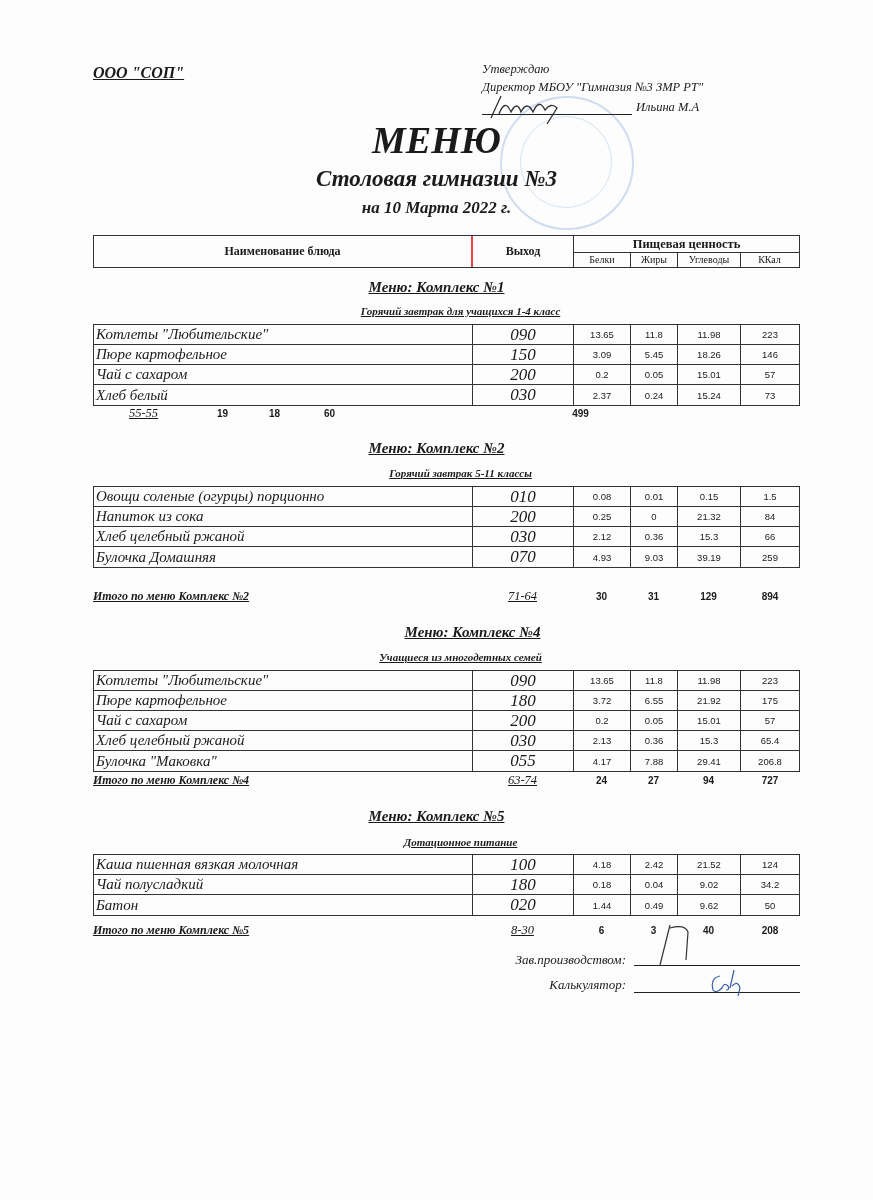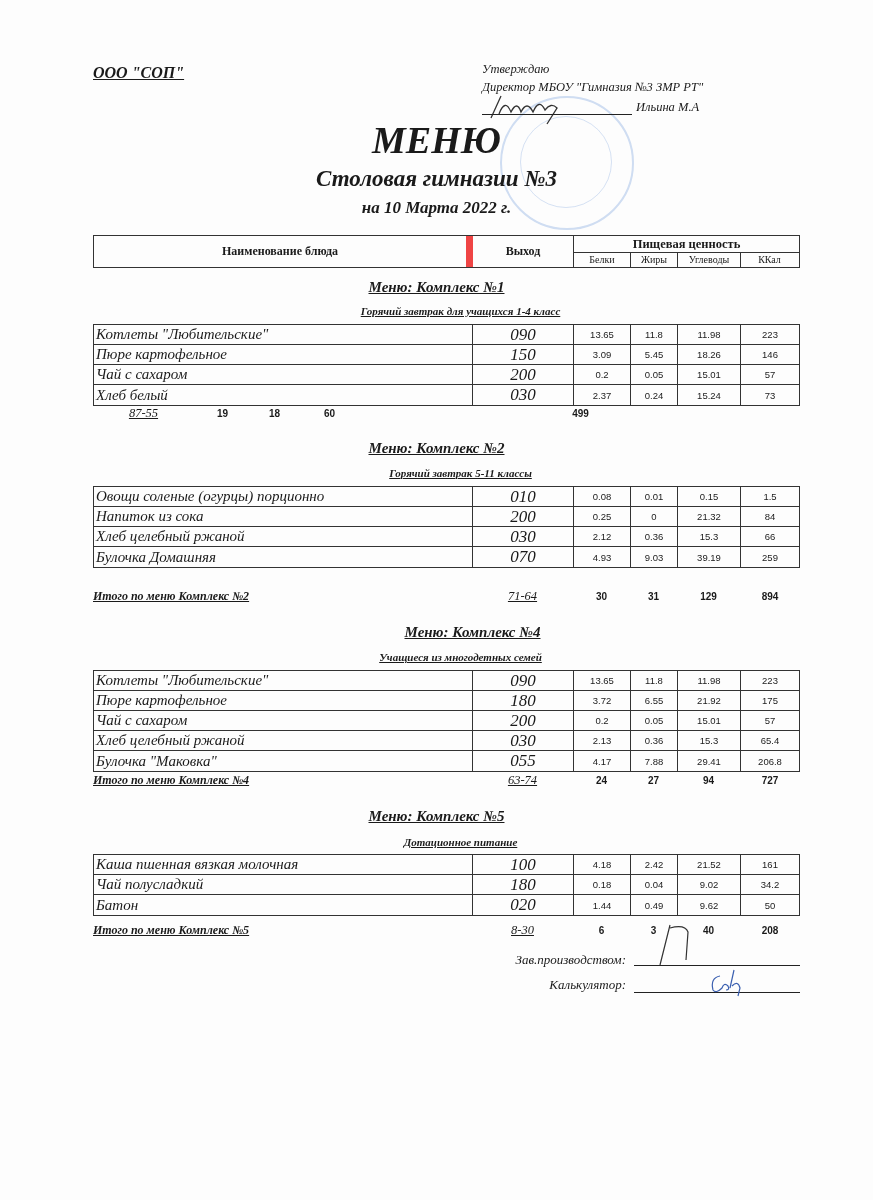--- a/index.html
+++ b/index.html
@@ -52,21 +52,21 @@
     left: 0; width: 873px; text-align: center;
     top: 198px; font-size: 17px; font-weight: bold; font-style: italic;
   }
   
   .hdr {
     left: 93px; top: 235px; width: 707px; height: 33px;
     border: 1.5px solid #333; box-sizing: border-box;
   }
   .hdr .c-name {
     position: absolute; left: 0; top: 0; width: 379px; height: 100%;
-    border-right: 7px solid #ef4444; box-sizing: border-box;
+    border-right: 2px solid #ef4444; box-sizing: border-box;
     display: flex; align-items: center; justify-content: center;
     font-weight: bold; font-size: 12px;
   }
   .hdr .c-out {
     position: absolute; left: 379px; top: 0; width: 101px; height: 100%;
     border-right: 1px solid #333; box-sizing: border-box;
     display: flex; align-items: center; justify-content: center;
     font-weight: bold; font-size: 12px;
   }
   .hdr .c-nut {
@@ -196,21 +196,21 @@
       <div class="row">
         <div class="cell name">Хлеб белый</div>
         <div class="cell out">030</div>
         <div class="cell b">2.37</div>
         <div class="cell f">0.24</div>
         <div class="cell u">15.24</div>
         <div class="cell k">73</div>
       </div>
     </div>
     <div class="abs total" style="top: 404px;">
-      <div class="t-out">87-55</div>
+      <div class="t-out">55-55</div>
       <div class="t-v b">19</div>
       <div class="t-v f">18</div>
       <div class="t-v u">60</div>
       <div class="t-v k">499</div>
     </div>
     <div class="abs sec-title" style="top: 440px;">Меню: Комплекс №2</div>
     <div class="abs sec-sub" style="top: 467px;">Горячий завтрак 5-11 классы</div>
     <div class="abs rows" style="top: 486px;">
       <div class="row">
         <div class="cell name">Овощи соленые (огурцы) порционно</div>
@@ -307,21 +307,21 @@
     </div>
     <div class="abs sec-title" style="top: 808px;">Меню: Комплекс №5</div>
     <div class="abs sec-sub" style="top: 836px;">Дотационное питание</div>
     <div class="abs rows" style="top: 854px;">
       <div class="row">
         <div class="cell name">Каша пшенная вязкая молочная</div>
         <div class="cell out">100</div>
         <div class="cell b">4.18</div>
         <div class="cell f">2.42</div>
         <div class="cell u">21.52</div>
-        <div class="cell k">161</div>
+        <div class="cell k">124</div>
       </div>
       <div class="row">
         <div class="cell name">Чай полусладкий</div>
         <div class="cell out">180</div>
         <div class="cell b">0.18</div>
         <div class="cell f">0.04</div>
         <div class="cell u">9.02</div>
         <div class="cell k">34.2</div>
       </div>
       <div class="row">

